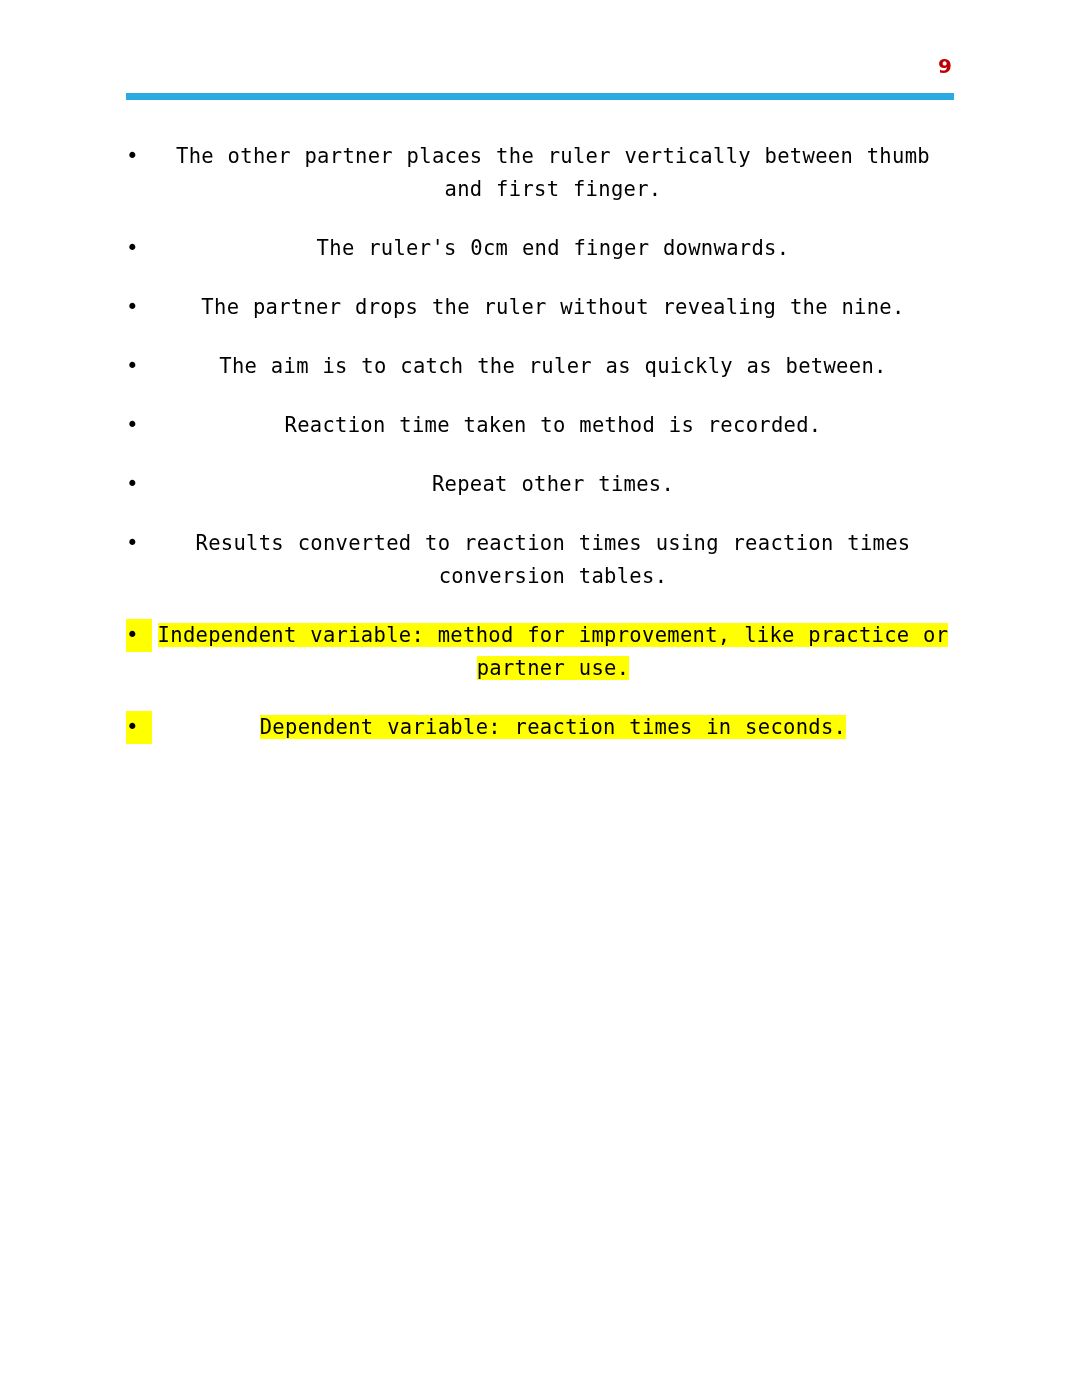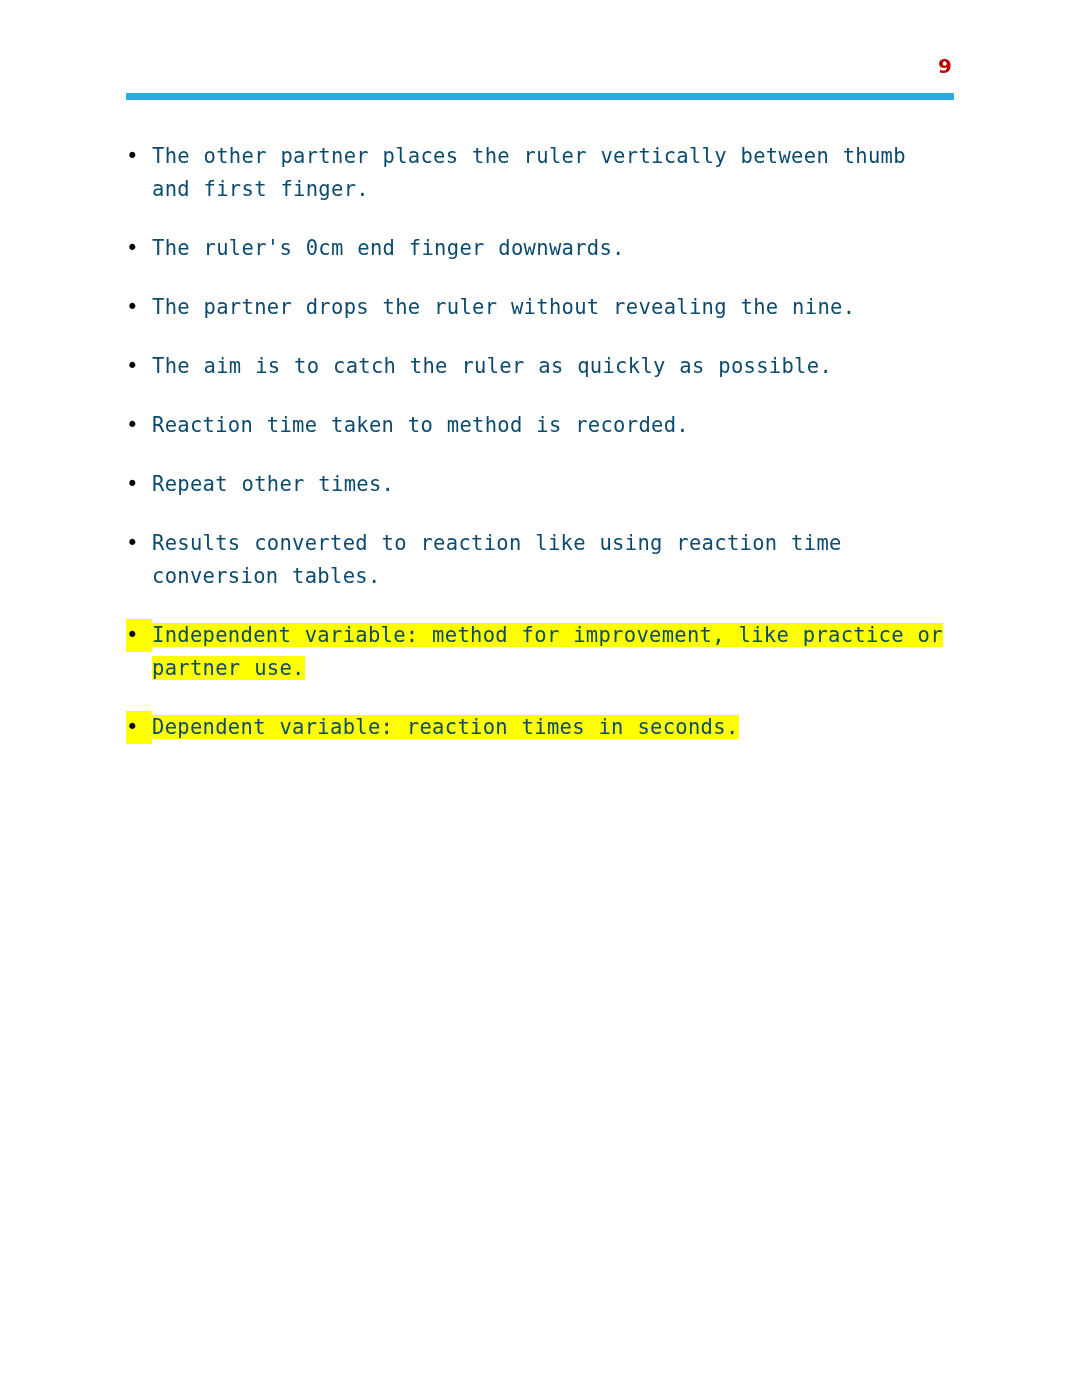--- a/index.html
+++ b/index.html
@@ -56,23 +56,24 @@
     width: 26px;
     font-size: 21px;
     line-height: 33px;
     color: #000000;
     text-align: left;
   }
   .bullet-text {
     flex: 1 1 auto;
     font-size: 20.5px;
     line-height: 33px;
-    color: #0c4a6e;
+    color: #000000;
     letter-spacing: 0.3px;
     word-spacing: 1px;
+    text-align: center;
   }
   .hl .bullet-text span.mark,
   .hl .bullet-mark span.mark {
     background: #ffff00;
     box-decoration-break: clone;
     -webkit-box-decoration-break: clone;
   }
   .hl .bullet-mark {
     position: relative;
   }
@@ -103,36 +104,36 @@
       <div class="bullet-text">The ruler's 0cm end finger downwards.</div>
     </div>
 
     <div class="bullet-item">
       <div class="bullet-mark">•</div>
       <div class="bullet-text">The partner drops the ruler without revealing the nine.</div>
     </div>
 
     <div class="bullet-item">
       <div class="bullet-mark">•</div>
-      <div class="bullet-text">The aim is to catch the ruler as quickly as possible.</div>
+      <div class="bullet-text">The aim is to catch the ruler as quickly as between.</div>
     </div>
 
     <div class="bullet-item">
       <div class="bullet-mark">•</div>
       <div class="bullet-text">Reaction time taken to method is recorded.</div>
     </div>
 
     <div class="bullet-item">
       <div class="bullet-mark">•</div>
       <div class="bullet-text">Repeat other times.</div>
     </div>
 
     <div class="bullet-item">
       <div class="bullet-mark">•</div>
-      <div class="bullet-text">Results converted to reaction like using reaction time conversion tables.</div>
+      <div class="bullet-text">Results converted to reaction times using reaction times conversion tables.</div>
     </div>
 
     <div class="bullet-item hl">
       <div class="bullet-mark"><span class="mark">•</span></div>
       <div class="bullet-text"><span class="mark">Independent variable: method for improvement, like practice or partner use.</span></div>
     </div>
 
     <div class="bullet-item hl">
       <div class="bullet-mark"><span class="mark">•</span></div>
       <div class="bullet-text"><span class="mark">Dependent variable: reaction times in seconds.</span></div>

